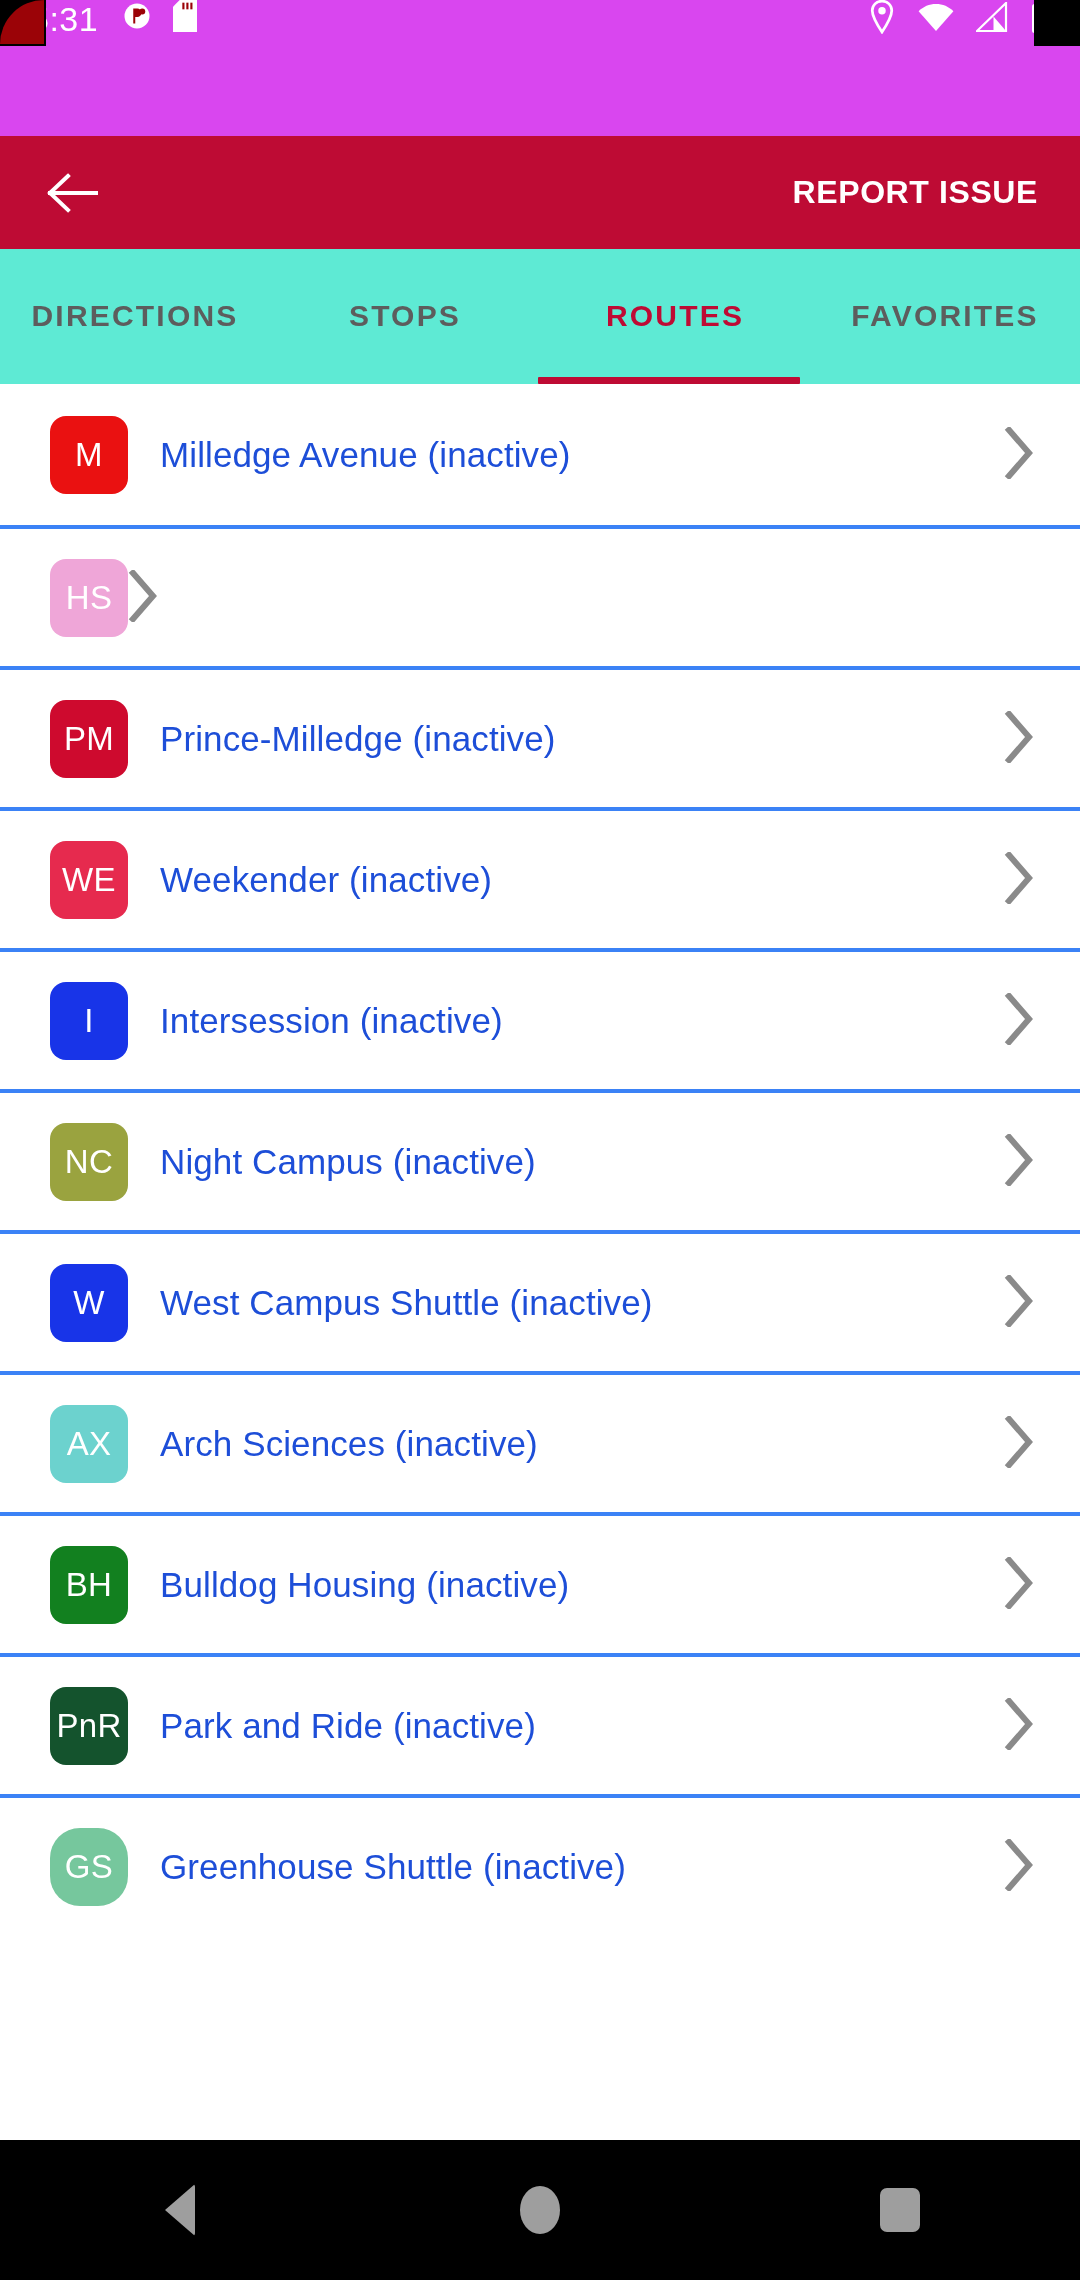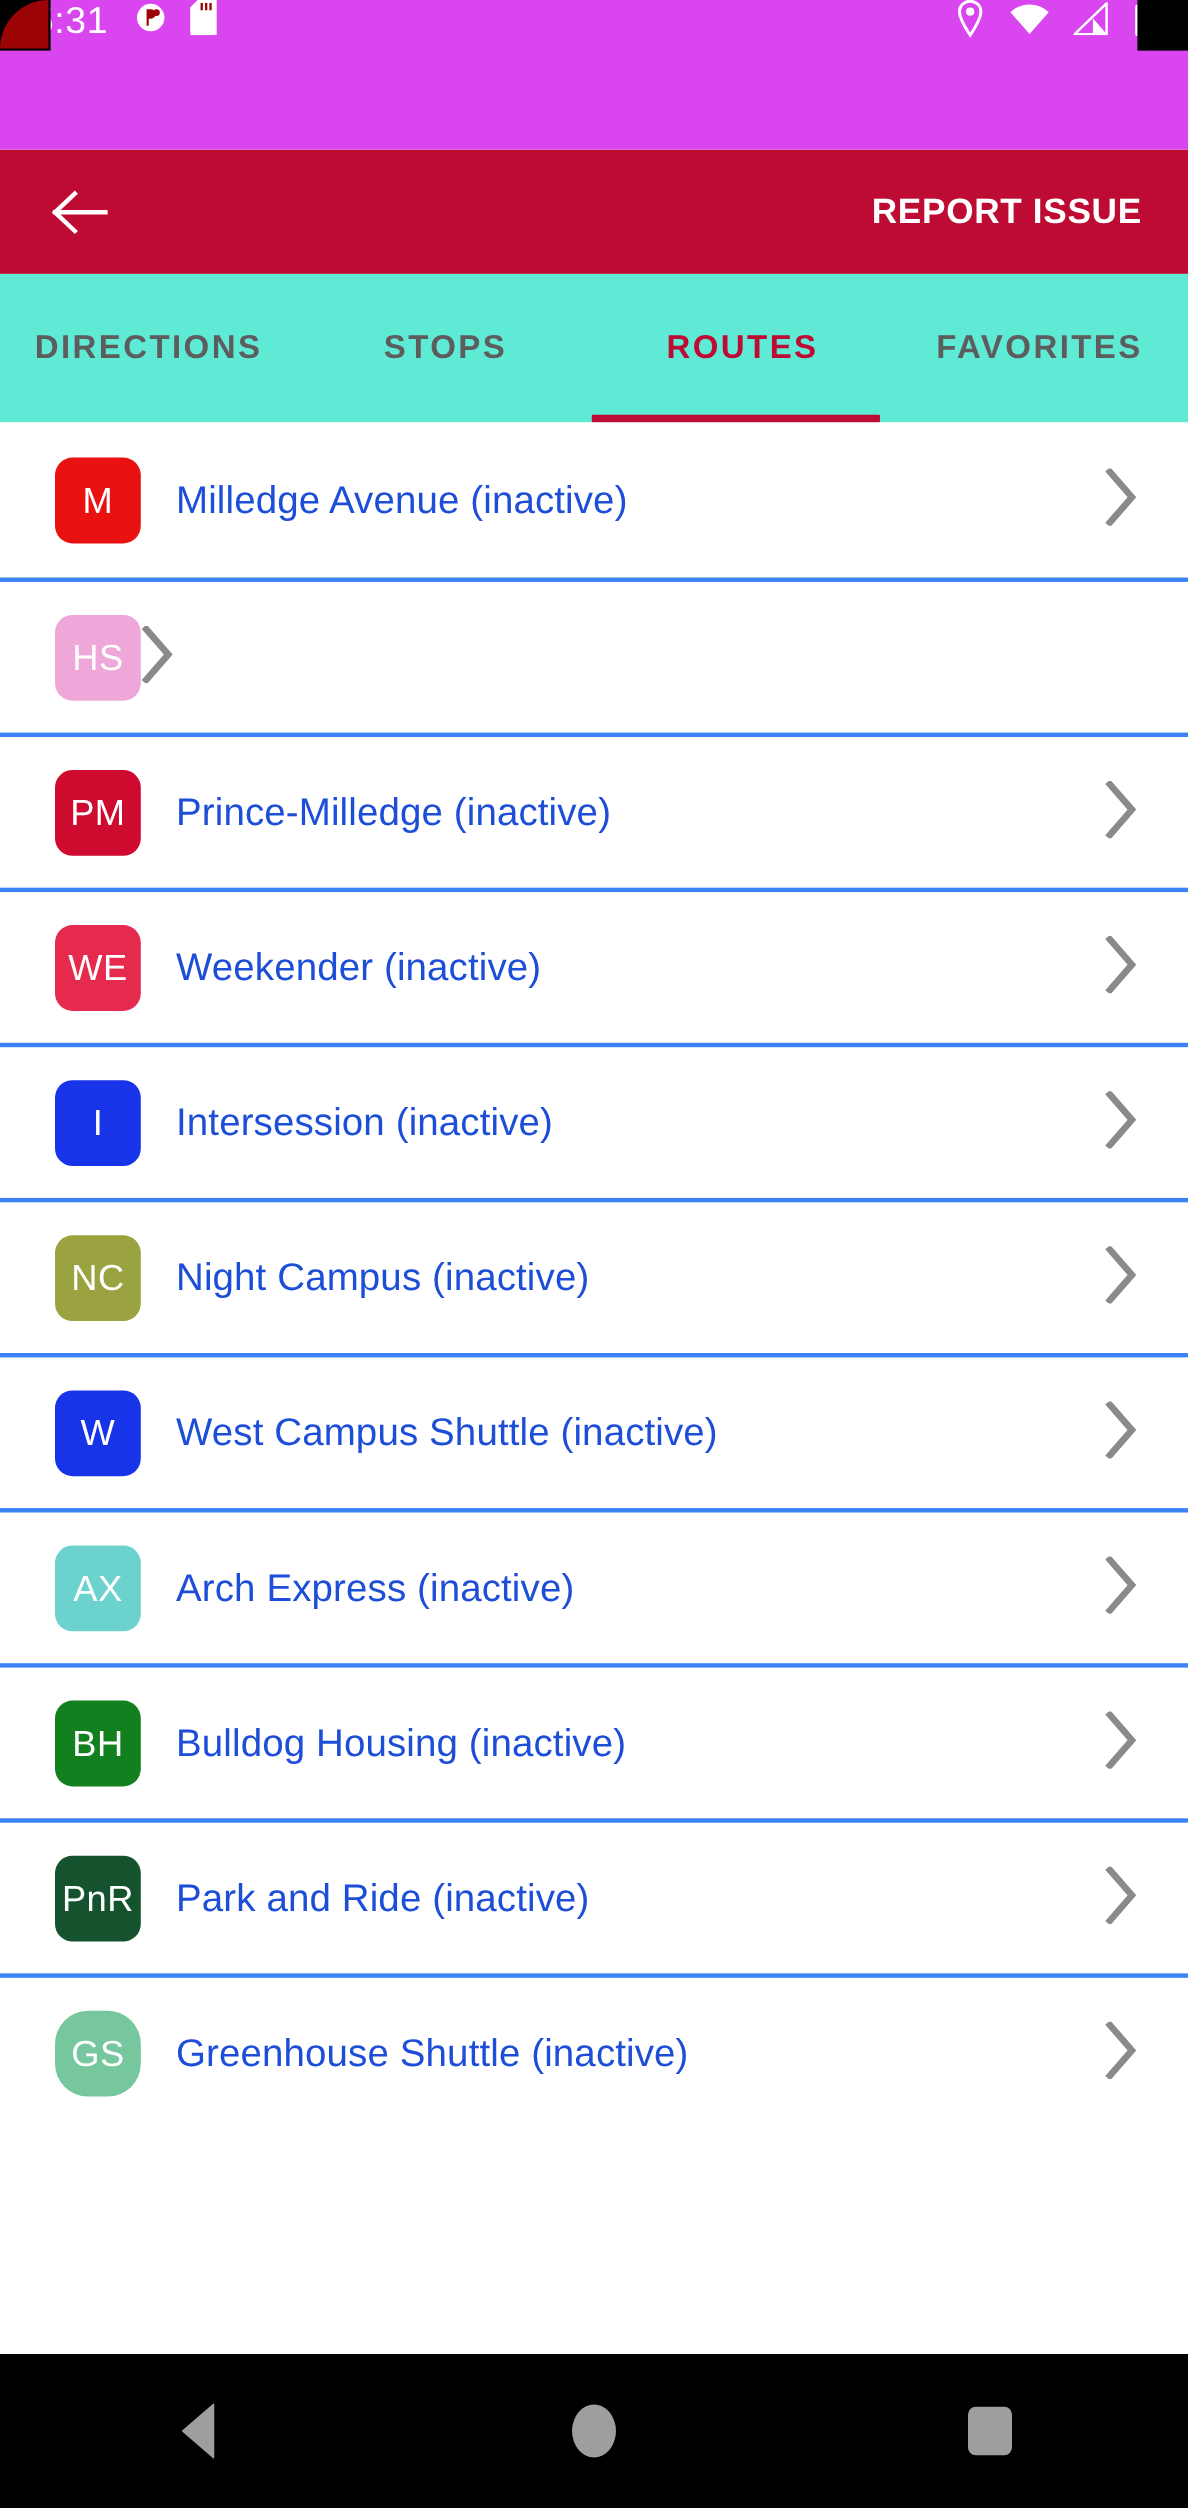--- a/index.html
+++ b/index.html
@@ -274,21 +274,21 @@
       </div>
       <div class="route-row">
         <div class="badge" style="background: rgb(24, 52, 232);">W</div>
         <div class="route-name">West Campus Shuttle (inactive)</div>
         <span class="chev"><svg width="30" height="52" viewBox="0 0 30 52">
             <path d="M5 3l20 23L5 49" fill="none" stroke="#8a8a8a" stroke-width="6" stroke-linecap="square" stroke-linejoin="miter"></path>
           </svg></span>
       </div>
       <div class="route-row">
         <div class="badge" style="background: rgb(108, 210, 206);">AX</div>
-        <div class="route-name">Arch Express (inactive)</div>
+        <div class="route-name">Arch Sciences (inactive)</div>
         <span class="chev"><svg width="30" height="52" viewBox="0 0 30 52">
             <path d="M5 3l20 23L5 49" fill="none" stroke="#8a8a8a" stroke-width="6" stroke-linecap="square" stroke-linejoin="miter"></path>
           </svg></span>
       </div>
       <div class="route-row">
         <div class="badge" style="background: rgb(18, 128, 31);">BH</div>
         <div class="route-name">Bulldog Housing (inactive)</div>
         <span class="chev"><svg width="30" height="52" viewBox="0 0 30 52">
             <path d="M5 3l20 23L5 49" fill="none" stroke="#8a8a8a" stroke-width="6" stroke-linecap="square" stroke-linejoin="miter"></path>
           </svg></span>

